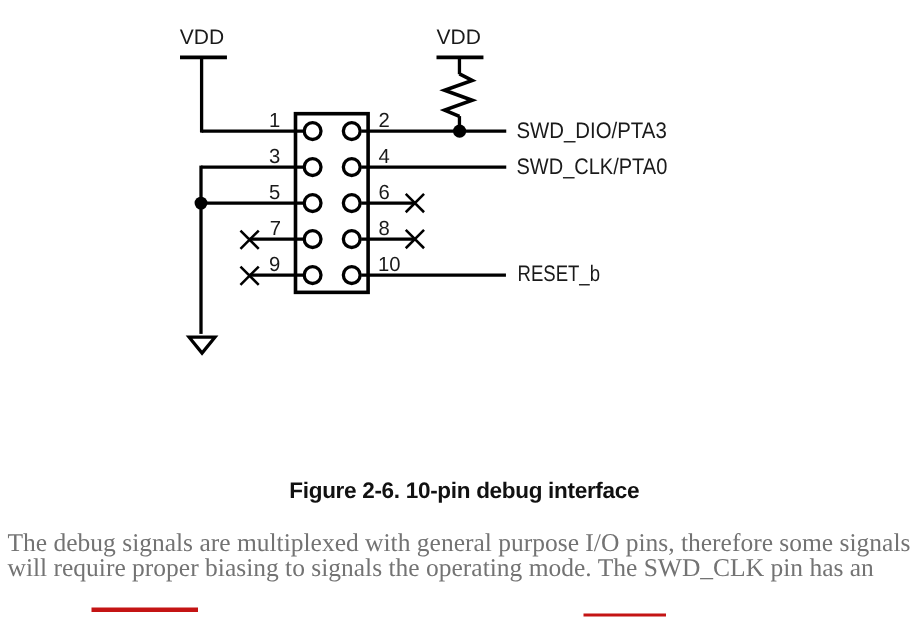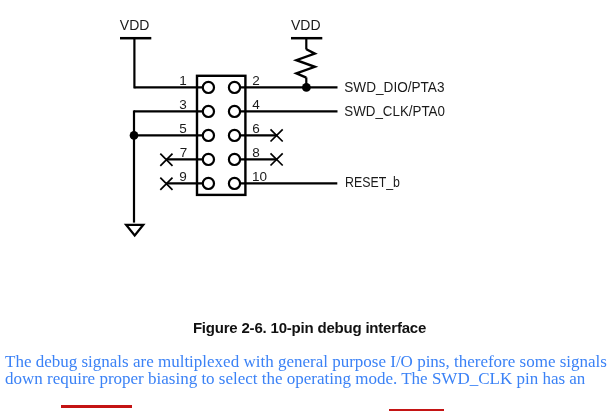--- a/index.html
+++ b/index.html
@@ -1,18 +1,18 @@
 <!DOCTYPE html>
 <html><head><meta charset="utf-8">
 <style>
 html,body{margin:0;padding:0;background:#fff;}
 body{width:609px;height:412px;overflow:hidden;position:relative;font-family:"Liberation Sans",sans-serif;}
 #d{position:absolute;left:0;top:0;}
 .cap{position:absolute;left:0;top:319.2px;width:619px;text-align:center;font-weight:bold;font-size:15px;color:#111;letter-spacing:-0.2px;}
-.para{position:absolute;left:5px;top:352.7px;width:604px;font-family:"Liberation Serif",serif;font-size:17px;line-height:17.2px;color:#3b82f6;white-space:nowrap;}
+.para{position:absolute;left:5px;top:352.7px;width:604px;font-family:"Liberation Serif",serif;font-size:17px;line-height:17.2px;color:#737373;white-space:nowrap;}
 .rl{position:absolute;background:#c41414;}
 </style></head>
 <body>
 <svg id="d" width="609" height="316" viewBox="0 0 609 316">
 <g stroke="#000" stroke-width="2.2" fill="none">
 
 <line x1="120" y1="38.2" x2="151.3" y2="38.2" stroke-width="2.5"></line>
 <line x1="134.4" y1="38.2" x2="134.4" y2="88.4"></line>
 
 <line x1="134.4" y1="87.4" x2="202" y2="87.4"></line>
@@ -74,15 +74,15 @@
 <text x="252.3" y="156.8">8</text>
 <text x="252.0" y="180.8">10</text>
 </g>
 <g fill="#1a1a1a" font-family="Liberation Sans, sans-serif" font-size="15">
 <text x="344.3" y="92.2" textLength="100.2" lengthAdjust="spacingAndGlyphs">SWD_DIO/PTA3</text>
 <text x="344.3" y="115.8" textLength="100.6" lengthAdjust="spacingAndGlyphs">SWD_CLK/PTA0</text>
 <text x="345.0" y="187.4" textLength="55.0" lengthAdjust="spacingAndGlyphs">RESET_b</text>
 </g>
 </svg>
 <div class="cap">Figure 2-6. 10-pin debug interface</div>
-<div class="para"><span>The debug signals are multiplexed with general purpose I/O pins, therefore some signals</span><br><span>down require proper biasing to select the operating mode. The SWD_CLK pin has an</span><br></div>
+<div class="para"><span>The debug signals are multiplexed with general purpose I/O pins, therefore some signals</span><br><span>will require proper biasing to signals the operating mode. The SWD_CLK pin has an</span><br></div>
 <div class="rl" style="left:61.4px;top:405.4px;width:70.6px;height:2.6px"></div>
 <div class="rl" style="left:389.2px;top:408.6px;width:54.6px;height:2.7px"></div>
 
 </body></html>

